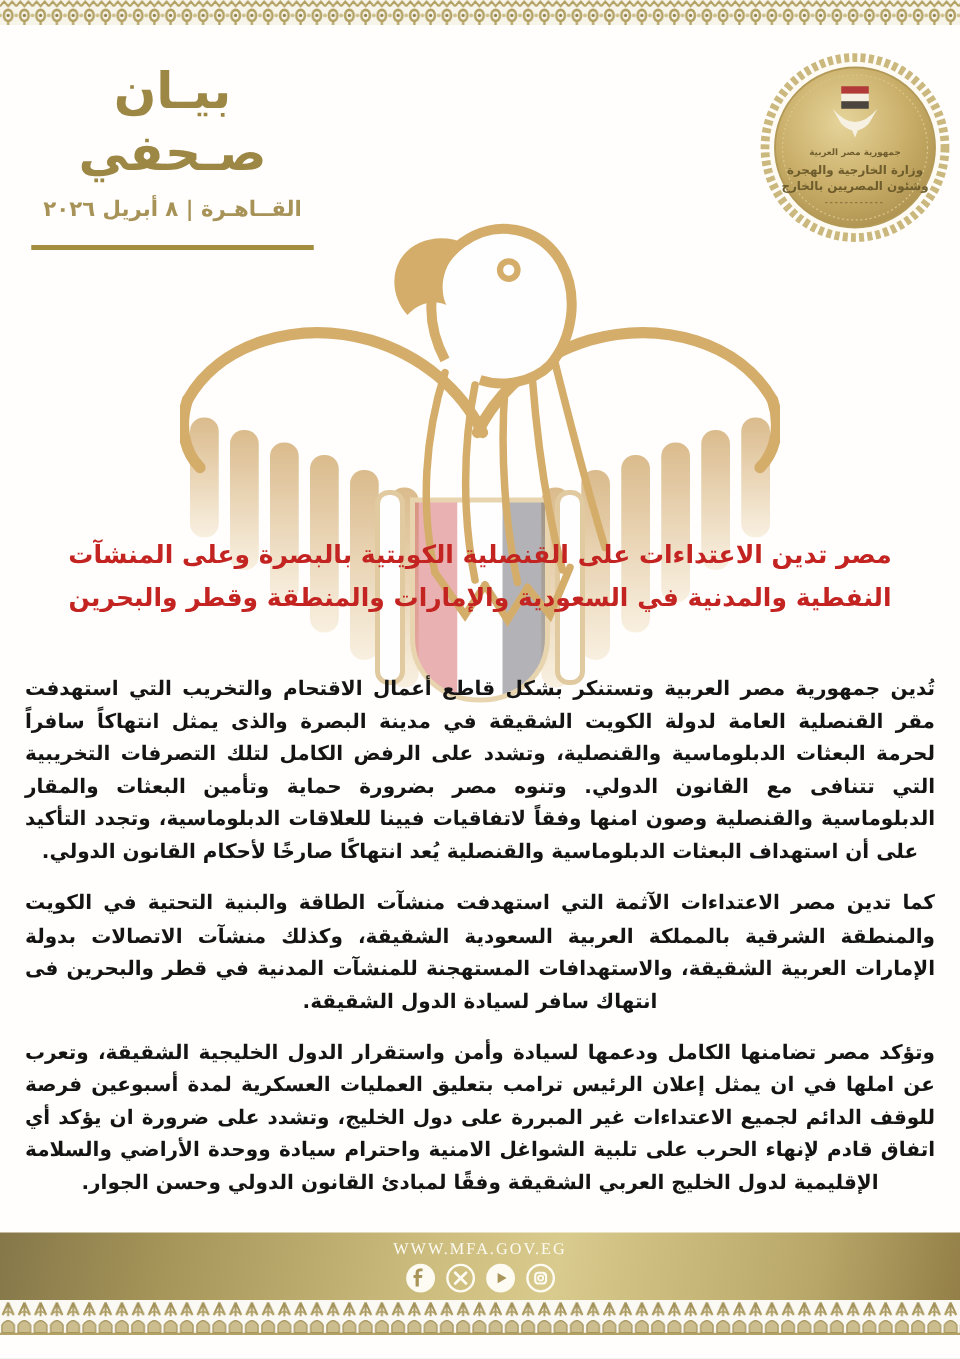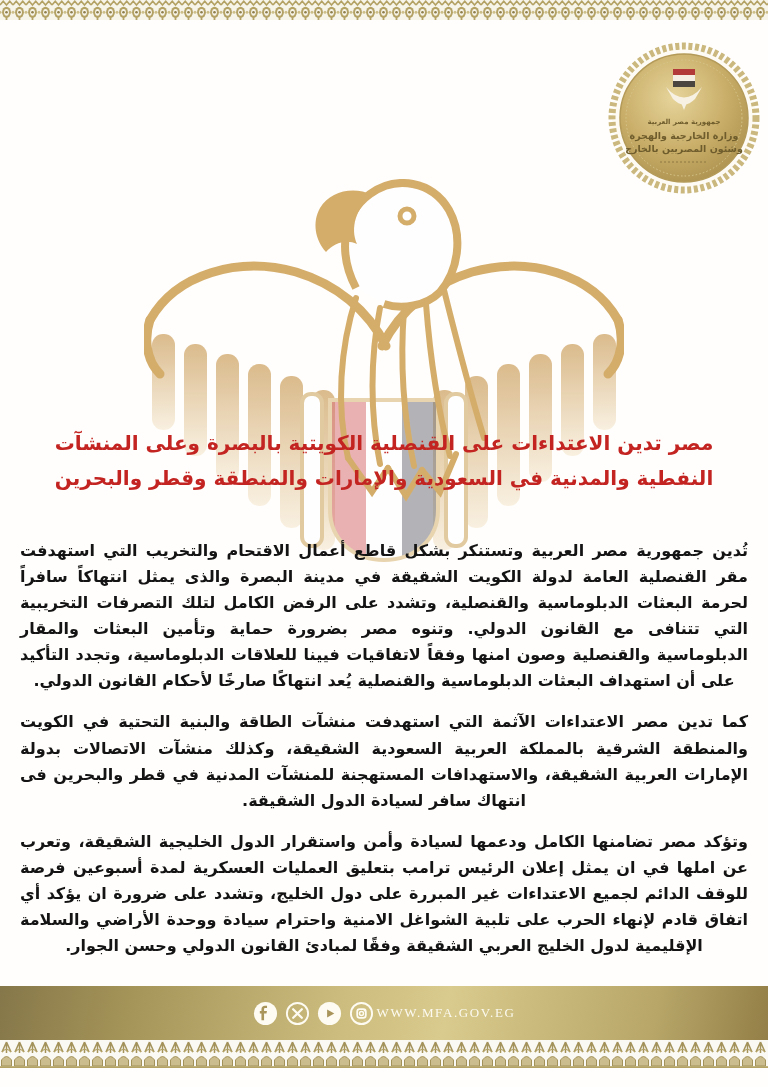--- a/index.html
+++ b/index.html
@@ -37,21 +37,21 @@
   .body-text{
     position:absolute;top:538px;right:20px;left:20px;z-index:4;
     color:#141414;font-size:16px;font-weight:bold;line-height:1.63;
     text-align:justify;text-align-last:center;
   }
   .body-text p{margin:0 0 15px;}
 
   .footer-band{
     position:absolute;top:986px;left:0;width:768px;height:54px;z-index:2;
     background:linear-gradient(100deg,#86774a 0%,#a69659 18%,#cdbd7f 45%,#d9cb8d 58%,#b7a668 85%,#937f47 100%);
-    display:flex;flex-direction:row;align-items:center;justify-content:center;gap:3px;
+    display:flex;flex-direction:column;align-items:center;justify-content:center;gap:3px;
   }
   .website{
     font-family:"Liberation Serif",serif;color:#fcfaf1;font-size:13px;
     letter-spacing:1.6px;direction:ltr;
   }
   .socials{display:flex;gap:7px;direction:ltr;}
   .sic{width:25px;height:25px;display:block;}
 </style>
 </head>
 <body>
@@ -67,20 +67,25 @@
         <ellipse cx="6.5" cy="12.3" rx="2.4" ry="3.4" fill="#f7f4ea"></ellipse>
         <circle cx="6.5" cy="12.3" r="1.3" fill="#8f7f4a"></circle>
         <rect x="5.6" y="17.2" width="1.8" height="2.8" fill="#b3a264"></rect>
         <circle cx="0" cy="12.3" r="1.5" fill="#cdbf8a"></circle>
         <circle cx="13" cy="12.3" r="1.5" fill="#cdbf8a"></circle>
       </pattern>
     </defs>
     <rect width="768" height="20" fill="url(#patTop)"></rect>
   </svg>
 
+  <div class="title-block">
+    <h1 class="doc-type">بيـان صـحفي</h1>
+    <div class="dateline">القــاهـرة | ٨ أبريل ٢٠٢٦</div>
+    <div class="rule"></div>
+  </div>
 
   <svg class="seal" width="152" height="152" viewBox="0 0 152 152">
     <defs>
       <radialGradient id="sg" cx="42%" cy="34%" r="75%">
         <stop offset="0%" stop-color="#e6d49a"></stop>
         <stop offset="55%" stop-color="#c9ae69"></stop>
         <stop offset="100%" stop-color="#a98e4c"></stop>
       </radialGradient>
     </defs>
     <circle cx="76" cy="76" r="72" fill="#fdfbf4" stroke="#cbb87e" stroke-width="7" stroke-dasharray="4 2.6"></circle>

